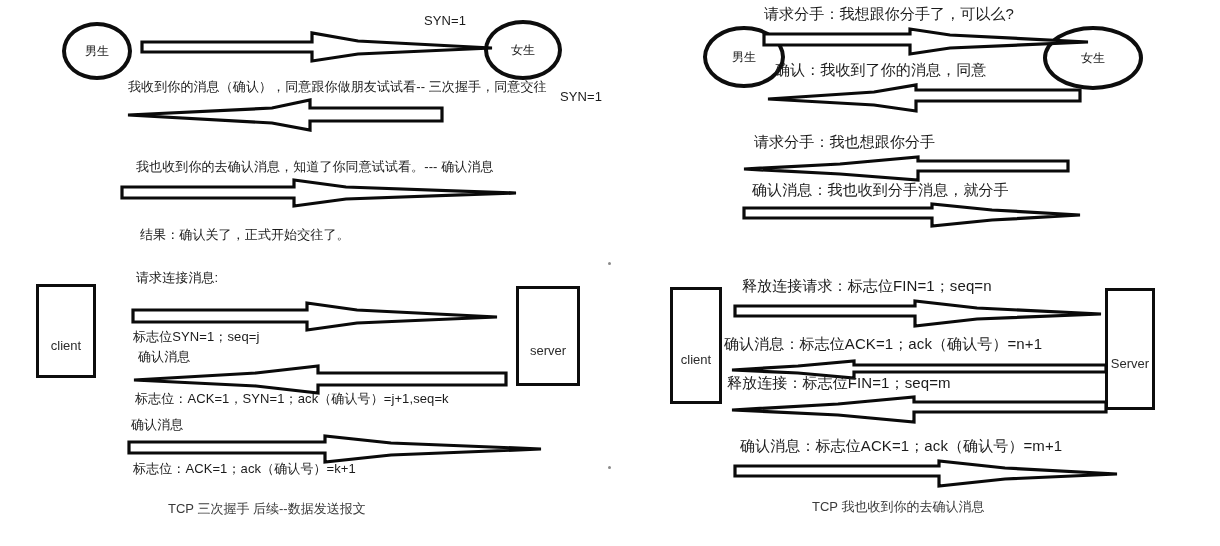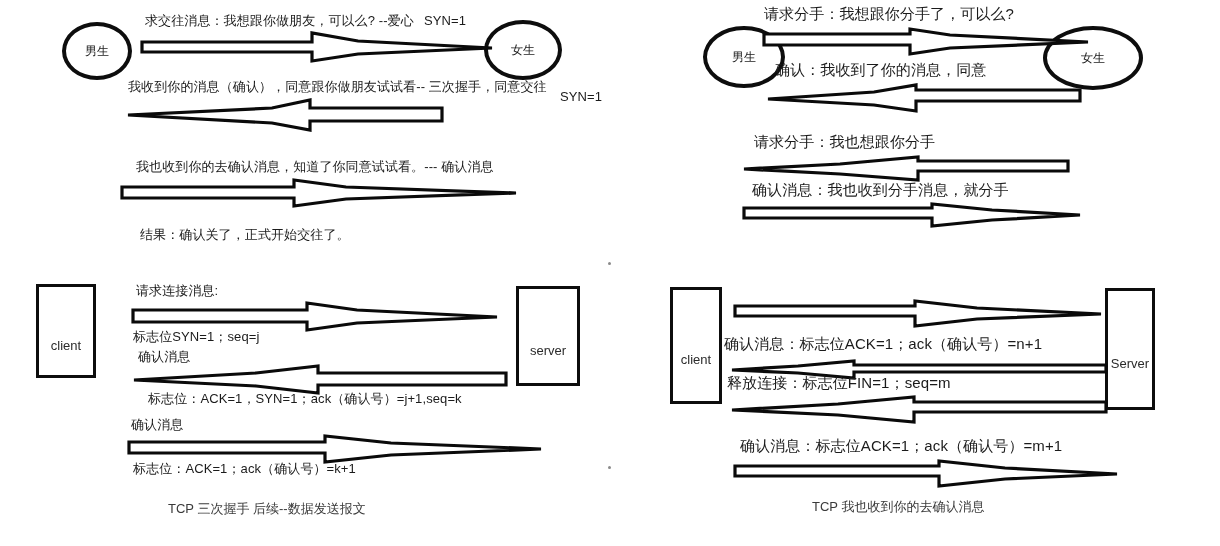--- a/index.html
+++ b/index.html
@@ -92,21 +92,20 @@
 <div id="canvas">
 
   <div class="node-circle" style="left:62px; top:22px; width:70px; height:58px;">
     <span>男生</span>
   </div>
 
   <div class="node-circle" style="left:484px; top:20px; width:78px; height:60px;">
     <span>女生</span>
   </div>
 
-  <div class="lbl" style="left:145px; top:14px;">求交往消息：我想跟你做朋友，可以么? --爱心</div>
   <div class="lbl" style="left:424px; top:14px;">SYN=1</div>
 
   <div class="arrow" style="left:140px; top:30px;">
     <svg width="360" height="36" viewBox="0 0 360 36">
       <polygon points="2,12 172,12 172,3 218,11 352,18 218,24 172,31 172,22 2,22"></polygon>
     </svg>
   </div>
 
   <div class="lbl" style="left:128px; top:80px;">我收到你的消息（确认），同意跟你做朋友试试看-- 三次握手，同意交往</div>
   <div class="lbl" style="left:560px; top:90px;">SYN=1</div>
@@ -168,39 +167,39 @@
   </div>
 
   <div class="node-box center" style="left:36px; top:284px; width:60px; height:94px;">
     <span>client</span>
   </div>
 
   <div class="node-box center" style="left:516px; top:286px; width:64px; height:100px;">
     <span>server</span>
   </div>
 
-  <div class="lbl" style="left:136px; top:284px;text-align:center;">请求连接消息:</div>
+  <div class="lbl" style="left:136px; top:271px;text-align:center;">请求连接消息:</div>
 
   <div class="arrow" style="left:131px; top:301px;">
     <svg width="370" height="32" viewBox="0 0 370 32">
       <polygon points="2,9 176,9 176,2 226,9 366,16 226,22 176,29 176,21 2,21"></polygon>
     </svg>
   </div>
 
   <div class="lbl" style="left:133px; top:330px;">标志位SYN=1；seq=j</div>
 
   <div class="lbl" style="left:138px; top:350px;">确认消息</div>
 
   <div class="arrow" style="left:130px; top:365px;">
     <svg width="378" height="30" viewBox="0 0 378 30">
       <polygon points="376,8 188,8 188,1 126,8 4,15 126,21 188,28 188,20 376,20"></polygon>
     </svg>
   </div>
 
-  <div class="lbl" style="left:148px; top:392px;">标志位：ACK=1，SYN=1；ack（确认号）=j+1,seq=k</div>
+  <div class="lbl" style="left:135px; top:392px;">标志位：ACK=1，SYN=1；ack（确认号）=j+1,seq=k</div>
 
   <div class="lbl" style="left:131px; top:418px;">确认消息</div>
 
   <div class="arrow" style="left:127px; top:434px;">
     <svg width="418" height="30" viewBox="0 0 418 30">
       <polygon points="2,8 198,8 198,2 264,9 414,15 264,21 198,28 198,19 2,19"></polygon>
     </svg>
   </div>
 
   <div class="lbl" style="left:133px; top:462px;">标志位：ACK=1；ack（确认号）=k+1</div>
@@ -208,20 +207,21 @@
   <div class="caption" style="left:168px; top:500px;">TCP 三次握手 后续--数据发送报文</div>
 
   <div class="node-box center" style="left:670px; top:287px; width:52px; height:117px;">
     <span>client</span>
   </div>
 
   <div class="node-box center" style="left:1105px; top:288px; width:50px; height:122px;">
     <span>Server</span>
   </div>
 
+  <div class="lbl big" style="left:742px; top:278px;">释放连接请求：标志位FIN=1；seq=n</div>
 
   <div class="arrow" style="left:733px; top:300px;">
     <svg width="372" height="28" viewBox="0 0 372 28">
       <polygon points="2,6 182,6 182,1 244,8 368,14 244,19 182,26 182,16 2,16"></polygon>
     </svg>
   </div>
 
   <div class="lbl big" style="left:724px; top:336px;">确认消息：标志位ACK=1；ack（确认号）=n+1</div>
 
   <div class="arrow" style="left:728px; top:360px;">

